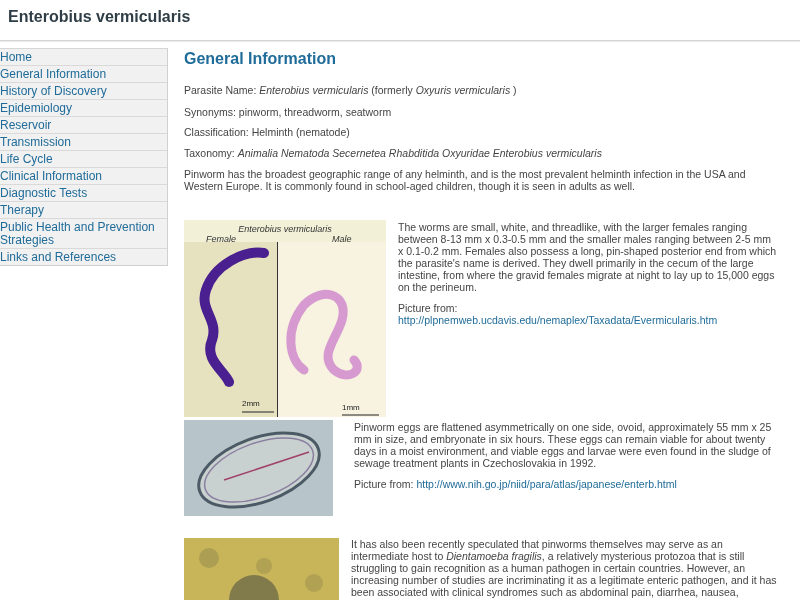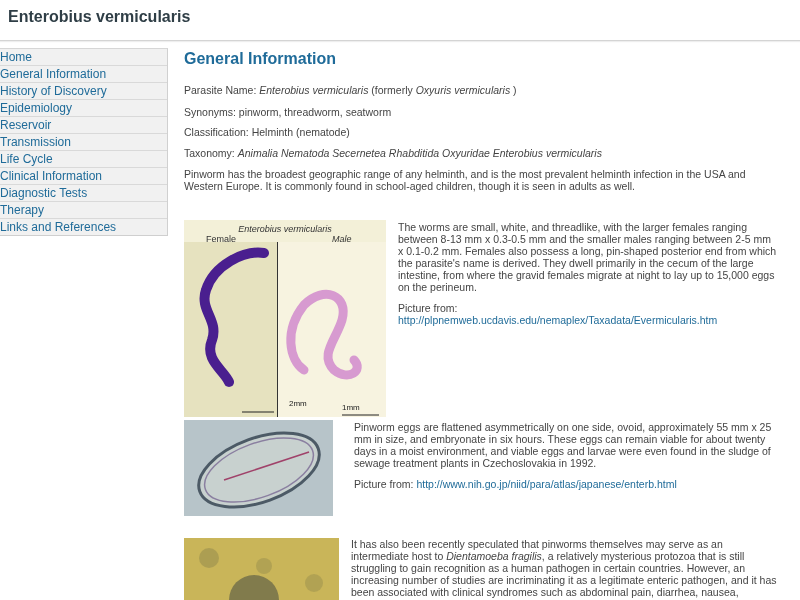--- a/index.html
+++ b/index.html
@@ -48,26 +48,26 @@
     }
     .content p { margin: 0; }
     .field { position: absolute; left: 0; white-space: nowrap; }
     em { font-style: italic; }
     a.ext { color: #1f6b99; text-decoration: none; }
     .img1 {
       position: absolute; left: 0px; top: 172px; width: 202px; height: 197px;
       background: #f3f0d8; overflow: hidden;
     }
     .img1 .cap { position:absolute; top:3px; width:100%; text-align:center; font-size:9px; font-style:italic; color:#333; }
-    .img1 .lbl-f { position:absolute; top:13px; left:22px; font-size:9px; color:#333;text-align:right; }
+    .img1 .lbl-f { position:absolute; top:13px; left:22px; font-size:9px; font-style:italic; color:#333;text-align:right; }
     .img1 .lbl-m { position:absolute; top:13px; left:148px; font-size:9px; font-style:italic; color:#333; }
     .img1 .divider { position:absolute; left:93px; top:22px; width:1px; height:175px; background:#333; }
     .img1 .left-bg { position:absolute; left:0; top:22px; width:93px; height:175px; background:#e6e2bf; }
     .img1 .right-bg { position:absolute; left:94px; top:22px; width:108px; height:175px; background:#f7f3e0; }
-    .img1 .sb1 { position:absolute; left:58px; top:178px; font-size:8px; color:#222;margin-left:47px; }
+    .img1 .sb1 { position:absolute; left:58px; top:178px; font-size:8px; color:#222; }
     .img1 .sb2 { position:absolute; left:158px; top:182px; font-size:8px; color:#222; }
     .img2 {
       position: absolute; left: 0; top: 372px; width: 149px; height: 96px;
       background: #b7c4c9; overflow: hidden;
     }
     .img3 {
       position: absolute; left: 0; top: 490px; width: 155px; height: 62px;
       background: #c9b559; overflow: hidden;
     }
     .text1 { position: absolute; left: 214px; top: 173px; width: 380px; }
@@ -86,20 +86,21 @@
   <a href="#">Home</a>
   <a href="#">General Information</a>
   <a href="#">History of Discovery</a>
   <a href="#">Epidemiology</a>
   <a href="#">Reservoir</a>
   <a href="#">Transmission</a>
   <a href="#">Life Cycle</a>
   <a href="#">Clinical Information</a>
   <a href="#">Diagnostic Tests</a>
   <a href="#">Therapy</a>
+  <a href="#">Public Health and Prevention Strategies</a>
   <a href="#">Links and References</a>
 </nav>
 
 <main class="content">
   <h2 class="page-title">General Information</h2>
 
   <p class="field" style="top:36px"><span>Parasite Name: </span><em>Enterobius vermicularis</em><span> (formerly </span><em>Oxyuris vermicularis</em><span> )</span></p>
 
   <p class="field" style="top:58px">Synonyms: pinworm, threadworm, seatworm</p>
   <p class="field" style="top:78px">Classification: Helminth (nematode)</p>

